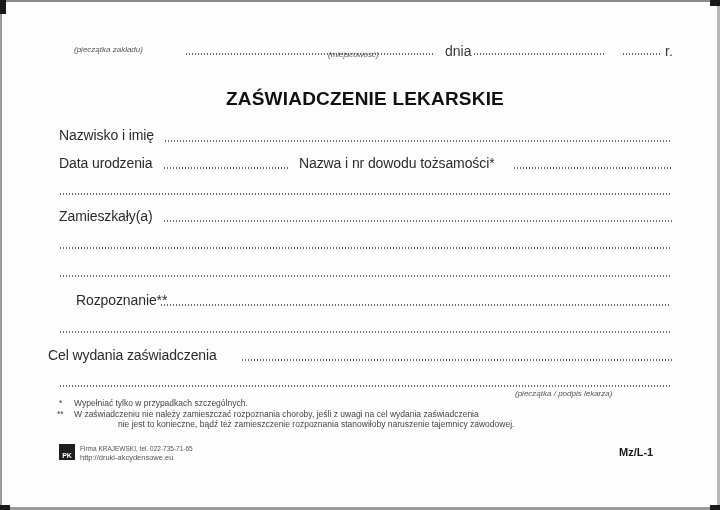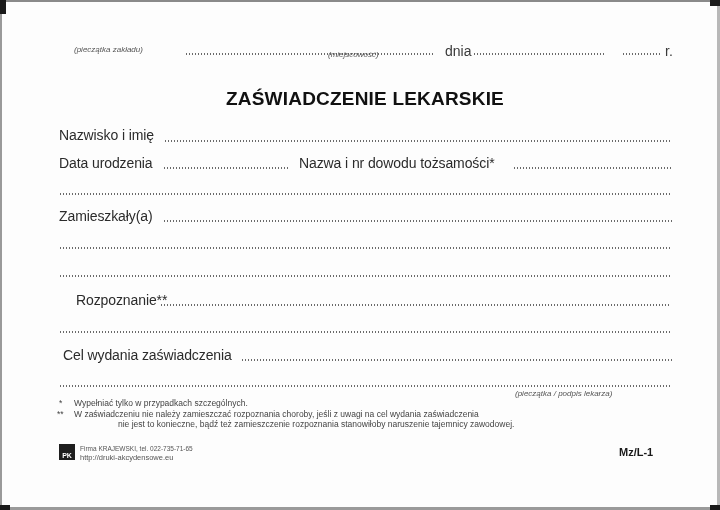--- a/index.html
+++ b/index.html
@@ -72,21 +72,21 @@
 
 <span class="abs label" style="left:59px; top:208px;">Zamieszkały(a)</span>
 <div class="dots" style="left:163px; top:220px; width:509px;"></div>
 <div class="dots" style="left:59px; top:247px; width:613px;"></div>
 <div class="dots" style="left:59px; top:275px; width:613px;"></div>
 
 <span class="abs label" style="left:76px; top:292px;">Rozpoznanie**</span>
 <div class="dots" style="left:160px; top:304px; width:510px;"></div>
 <div class="dots" style="left:59px; top:331px; width:613px;"></div>
 
-<span class="abs label" style="left:63px; top:347px;">Cel wydania zaświadczenia</span>
+<span class="abs label" style="left:48px; top:347px;">Cel wydania zaświadczenia</span>
 <div class="dots" style="left:241px; top:359px; width:431px;"></div>
 <div class="dots" style="left:59px; top:385px; width:613px;"></div>
 
 <span class="abs tiny" style="left:515px; top:389px;">(pieczątka / podpis lekarza)</span>
 
 <span class="abs note" style="left:59px; top:398px;">*</span>
 <span class="abs note" style="left:74px; top:398px;">Wypełniać tylko w przypadkach szczególnych.</span>
 <span class="abs note" style="left:57px; top:409px;">**</span>
 <span class="abs note" style="left:74px; top:409px;">W zaświadczeniu nie należy zamieszczać rozpoznania choroby, jeśli z uwagi na cel wydania zaświadczenia</span>
 <span class="abs note" style="left:74px; top:419px;padding-left:44px;">nie jest to konieczne, bądź też zamieszczenie rozpoznania stanowiłoby naruszenie tajemnicy zawodowej.</span>

